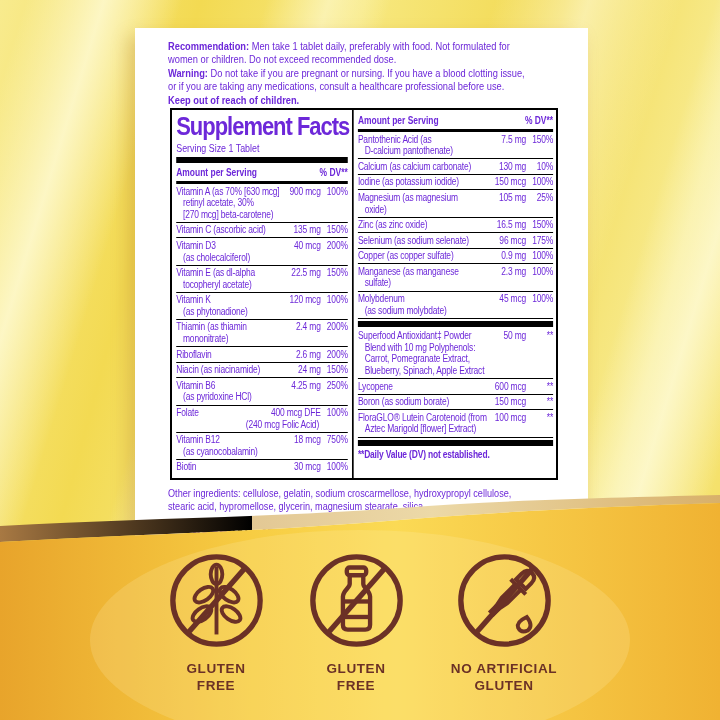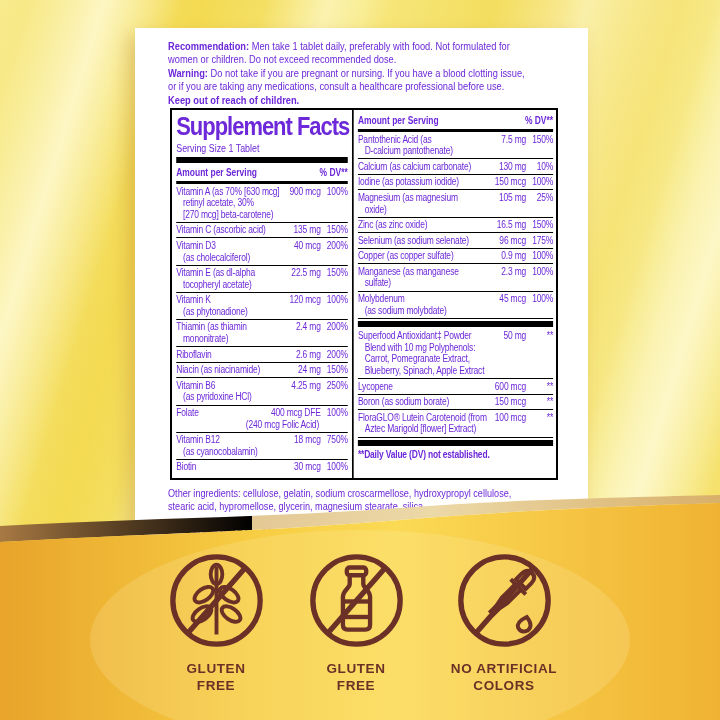--- a/index.html
+++ b/index.html
@@ -337,17 +337,17 @@
             <path d="M43 18 Q43 10 50 10 Q57 10 57 18 L57 26 L43 26 Z"></path>
             <path d="M39 30 L61 30"></path>
             <path d="M46 30 L46 50 L48 60 L52 60 L54 50 L54 30"></path>
             <path d="M48 60 L48 68 L52 68 L52 60"></path>
           </g>
           <path d="M73 67 Q80 76 74 81 Q67 84 64 78 Q62 72 73 67 Z" stroke-width="4"></path>
           <path d="M79 17 L21 83" stroke-width="5.5"></path>
         </g>
       </svg>
       <div class="badge-label">NO ARTIFICIAL
-COLORS</div>
+GLUTEN</div>
     </div>
 
   </div>
 </div>
 
 </body></html>

